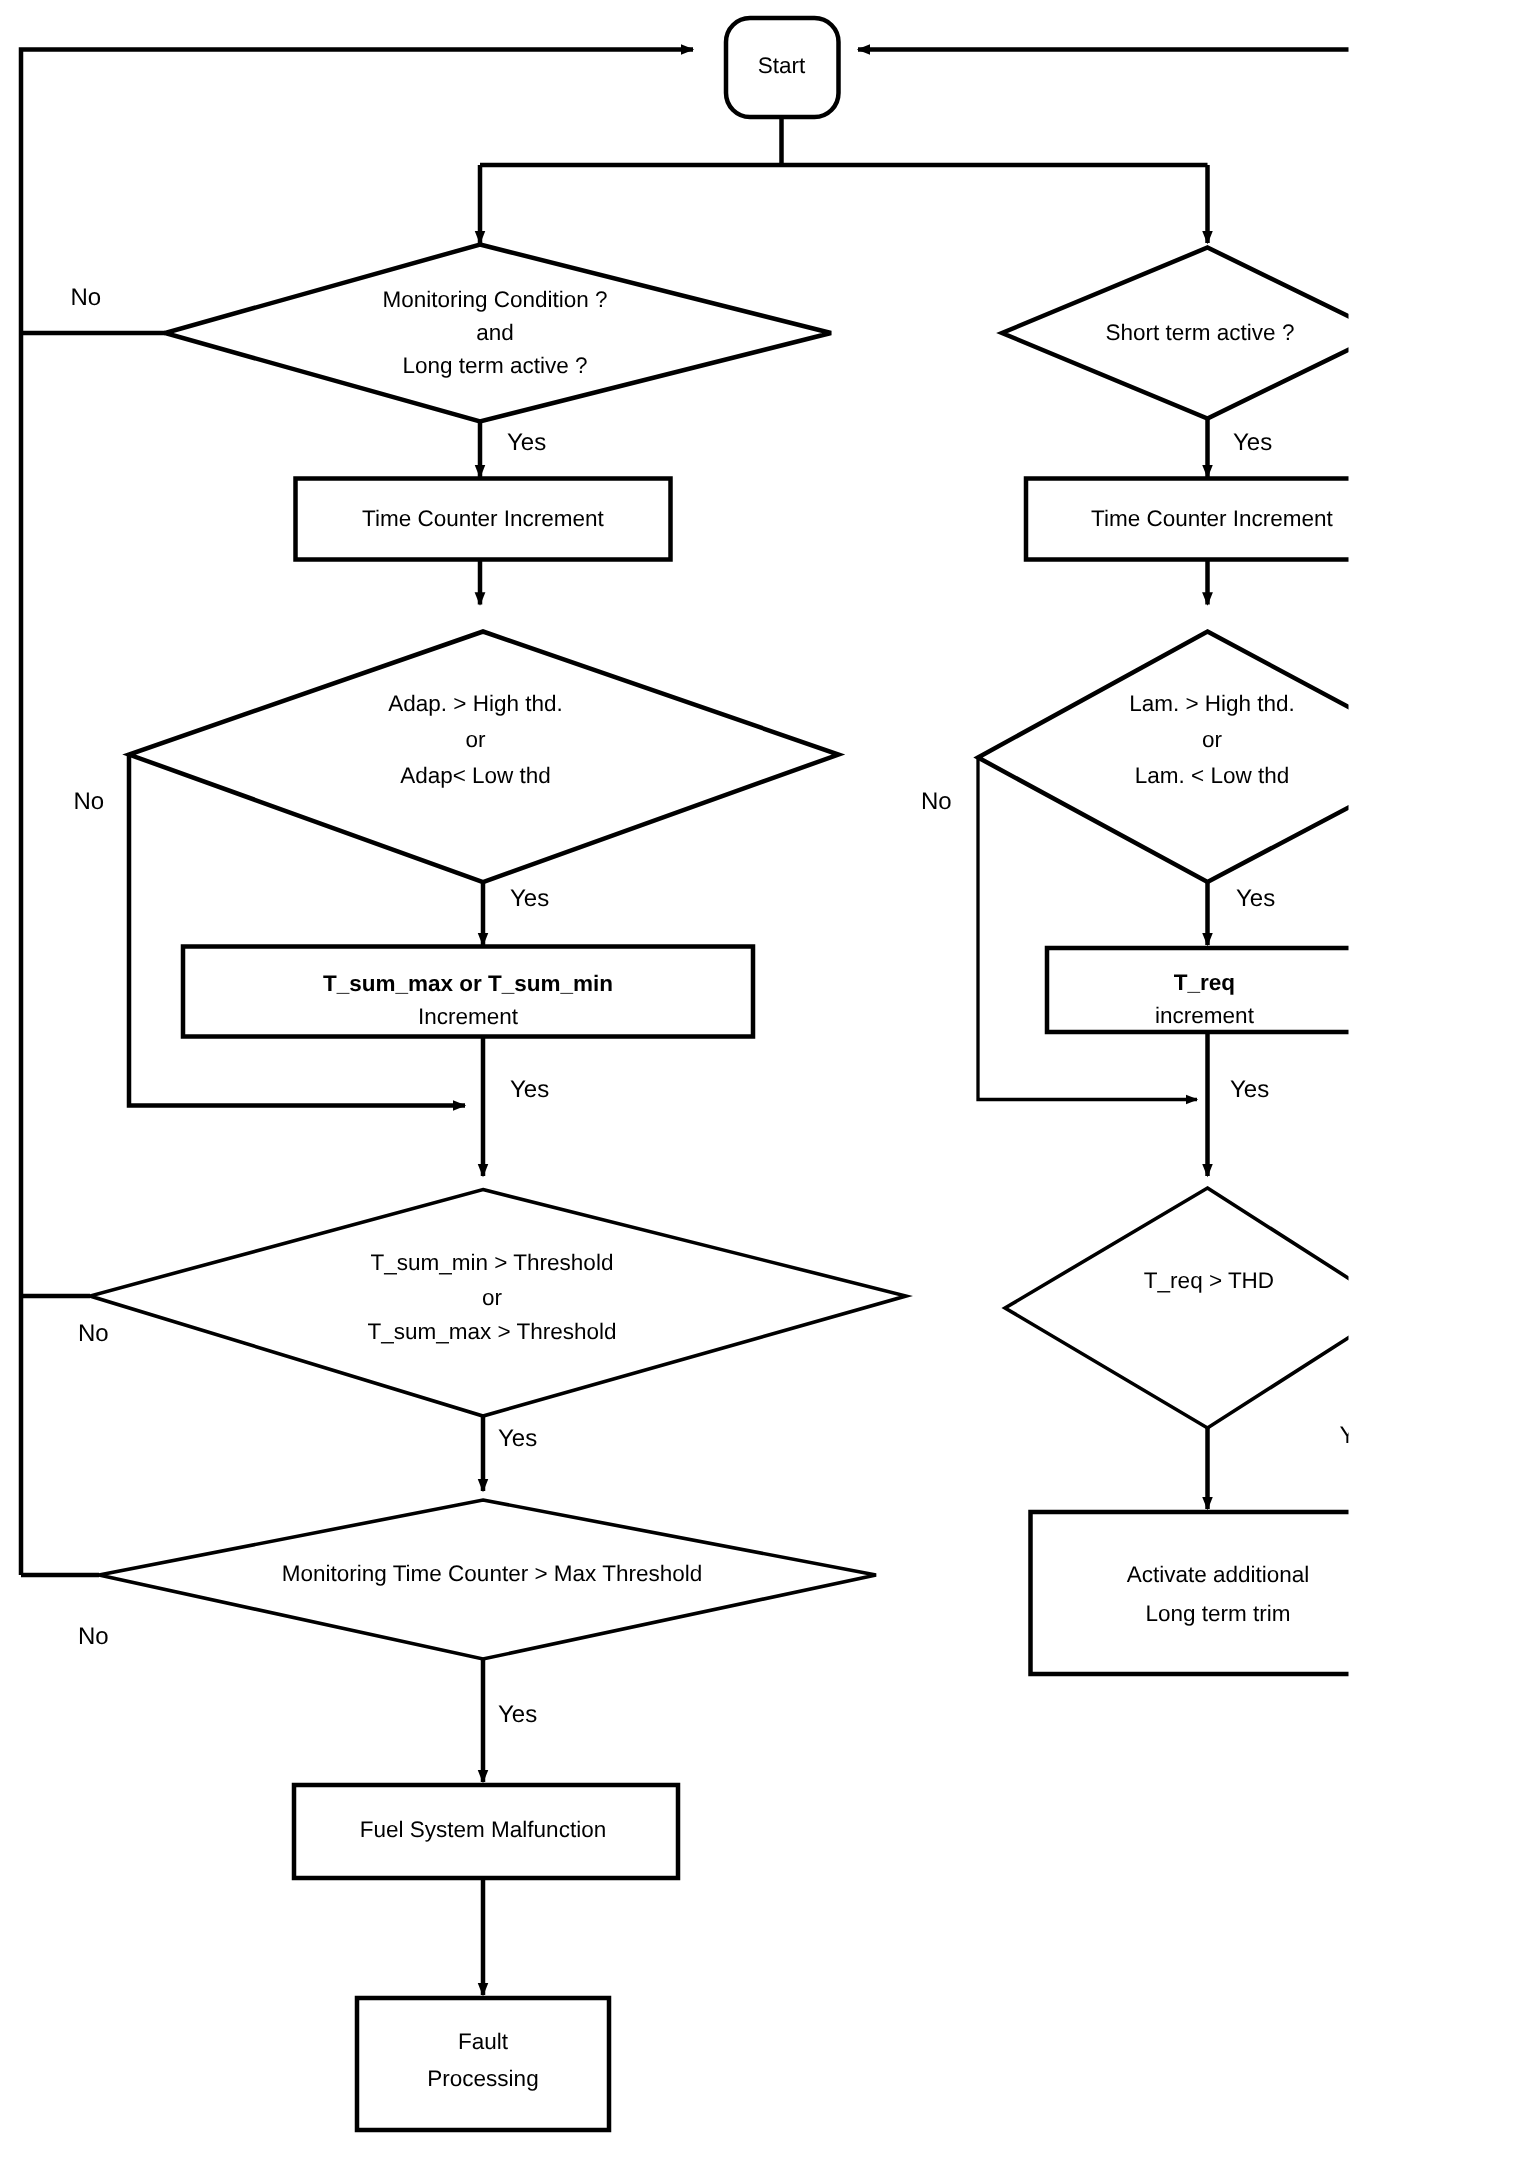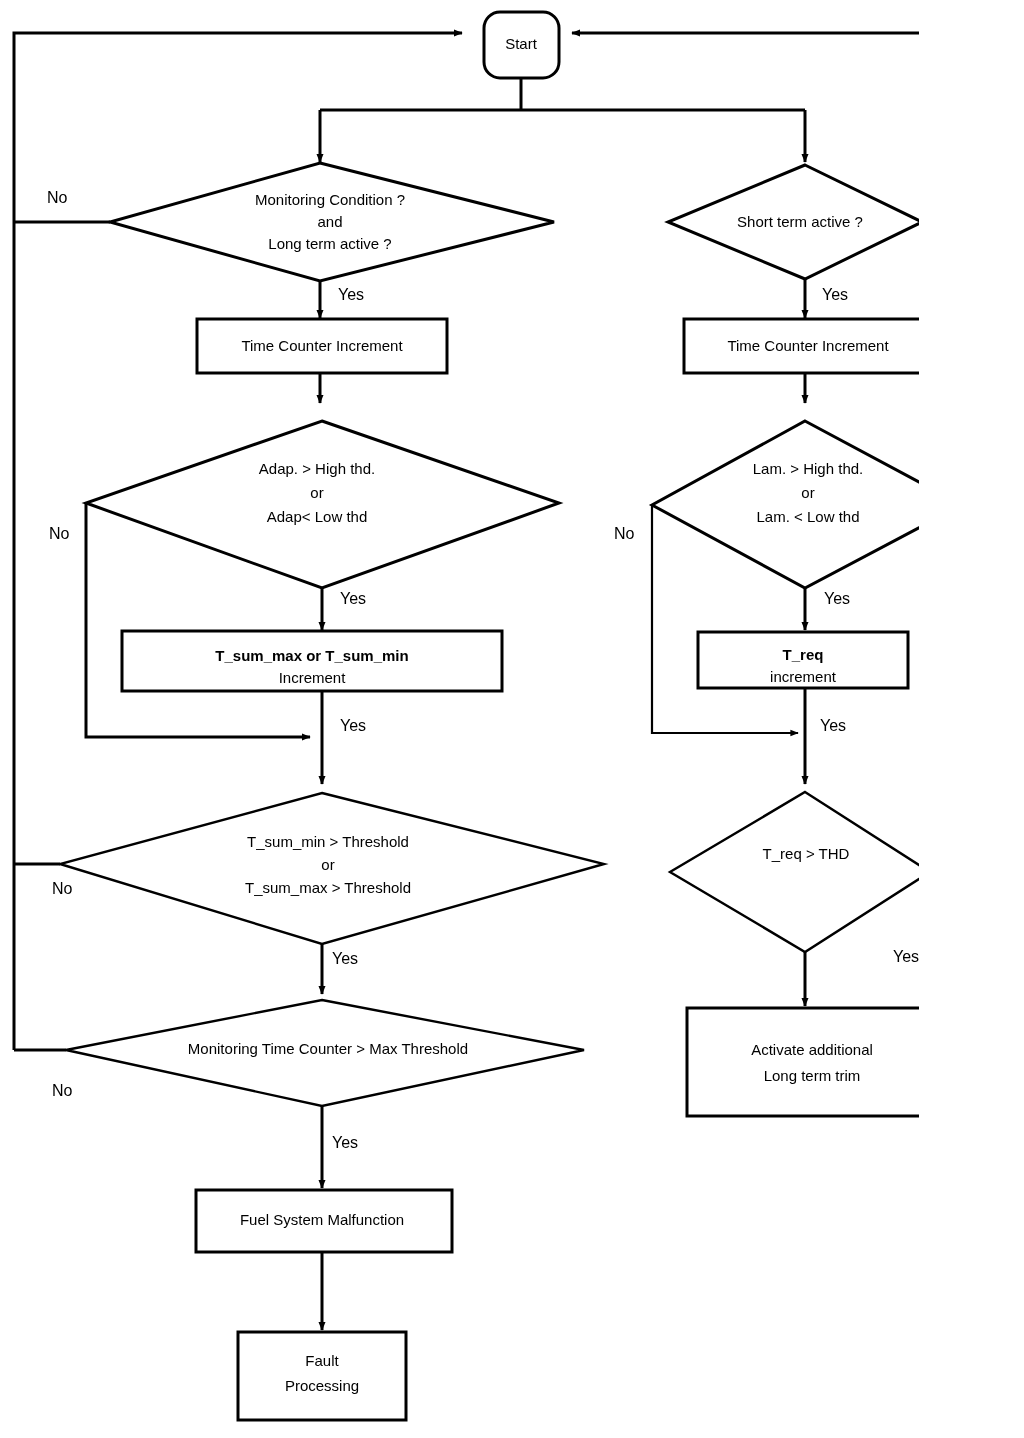--- a/index.html
+++ b/index.html
@@ -7,21 +7,20 @@
     padding: 0;
     background: #ffffff;
   }
   #page {
     position: relative;
     width: 899px;
     height: 1438px;
     background: #ffffff;
     overflow: hidden;
     font-family: "Liberation Sans", sans-serif;
-    padding-left: 20px;
   }
   svg#flow {
     position: absolute;
     left: 0;
     top: 0;
     width: 1024px;
     height: 1438px;
   }
   .shape {
     fill: #ffffff;

